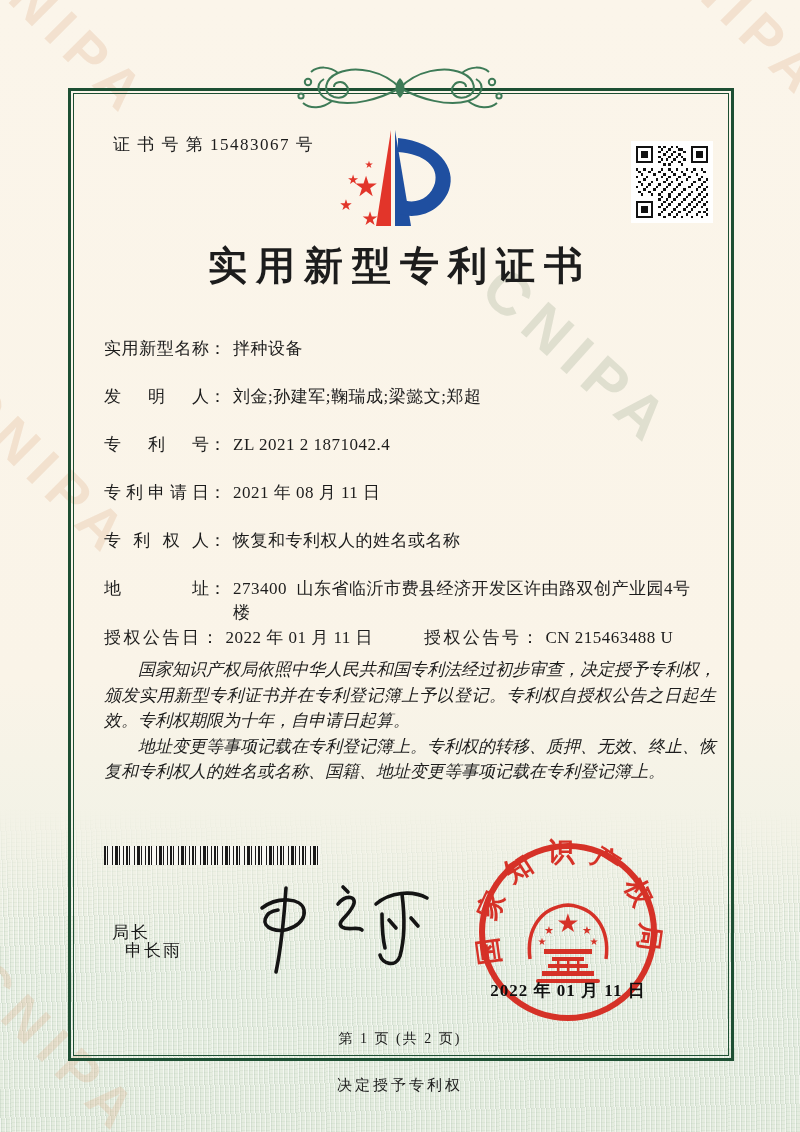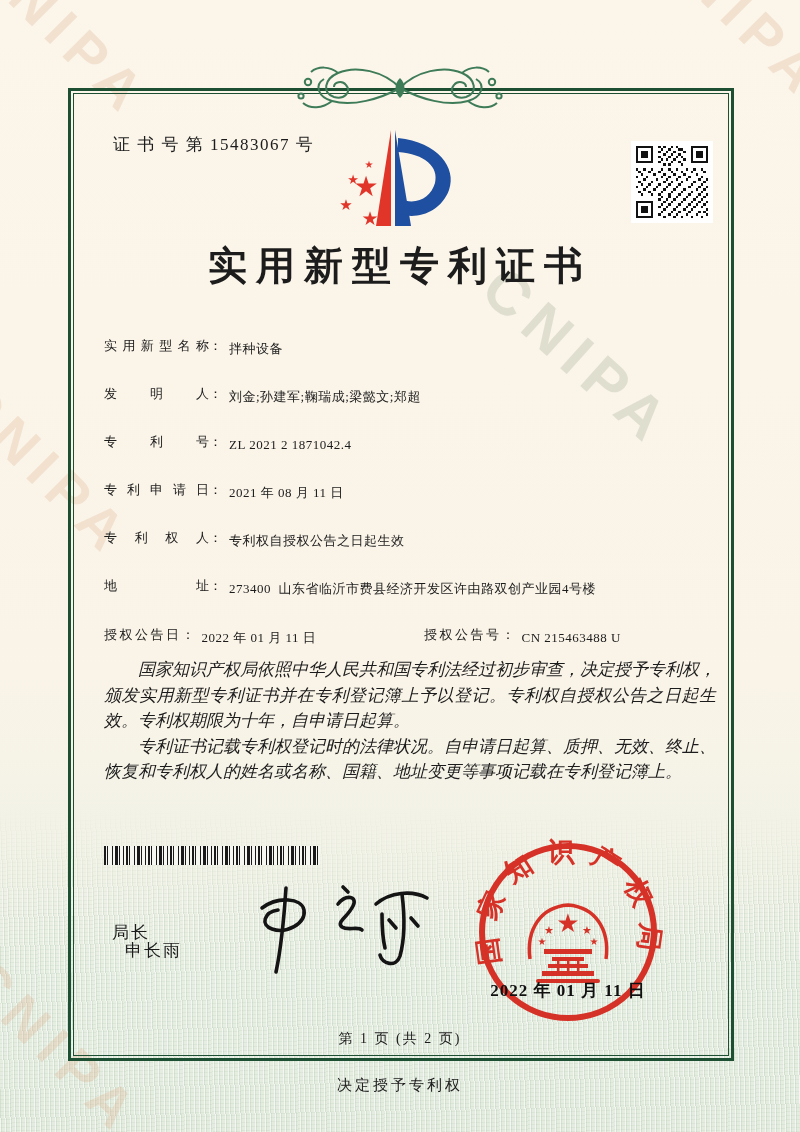--- a/index.html
+++ b/index.html
@@ -19,21 +19,21 @@
   .frame{position:absolute;left:68px;top:88px;width:660px;height:967px;border:3px solid #1d4f33;z-index:1;}
   .frame-inner{position:absolute;inset:2px;border:1px solid #1d4f33;}
   .content{position:absolute;inset:0;z-index:2;}
   .ornament{position:absolute;left:278px;top:58px;width:244px;height:60px;}
   .cert-no{position:absolute;left:98px;top:133px;font-size:17px;letter-spacing:1.5px;margin-left:15px;}
   .logo{position:absolute;left:320px;top:122px;width:160px;height:116px;}
   .qr{position:absolute;left:631px;top:141px;width:82px;height:82px;background:#fff;
     display:flex;align-items:center;justify-content:center;}
   .title{position:absolute;left:0;top:239px;width:100%;text-align:center;
     font-size:39px;font-weight:bold;letter-spacing:9px;}
-  .frow{position:absolute;left:104px;width:616px;font-size:13px;}
+  .frow{position:absolute;left:104px;width:616px;font-size:17px;}
   .flabel{display:inline-block;width:105px;text-align:justify;text-align-last:justify;vertical-align:top;}
   .fcolon{display:inline-block;vertical-align:top;margin-right:7px;}
   .fvalue{display:inline-block;vertical-align:top;max-width:462px;white-space:pre-wrap;
     letter-spacing:.5px;line-height:24px;}
   .glabel{display:inline-block;letter-spacing:2.5px;vertical-align:top;}
   .grant2{position:absolute;left:320px;top:0;}
   .paras{position:absolute;left:104px;top:657px;width:612px;font-size:17px;line-height:25.5px;
     text-align:justify;font-style:italic;}
   .paras p{margin:0;text-indent:2em;font-family:Liberation Serif, serif;}
   .barcode{position:absolute;left:104px;top:846px;width:216px;height:19px;
@@ -123,36 +123,36 @@
     <div class="frow" style="top:385px;">
       <span class="flabel">发明人</span><span class="fcolon">：</span><span class="fvalue">刘金;孙建军;鞠瑞成;梁懿文;郑超</span>
     </div>
     <div class="frow" style="top:433px;">
       <span class="flabel">专利号</span><span class="fcolon">：</span><span class="fvalue">ZL 2021 2 1871042.4</span>
     </div>
     <div class="frow" style="top:481px;">
       <span class="flabel">专利申请日</span><span class="fcolon">：</span><span class="fvalue">2021 年 08 月 11 日</span>
     </div>
     <div class="frow" style="top:529px;">
-      <span class="flabel">专利权人</span><span class="fcolon">：</span><span class="fvalue">专利权自授权公告之日起生效</span>
+      <span class="flabel">专利权人</span><span class="fcolon">：</span><span class="fvalue">恢复和专利权人的姓名或名称</span>
     </div>
     <div class="frow" style="top:577px;">
       <span class="flabel">地址</span><span class="fcolon">：</span><span class="fvalue">273400  山东省临沂市费县经济开发区许由路双创产业园4号楼</span>
     </div>
 
     <div class="frow" style="top:626px;">
       <span class="glabel">授权公告日</span><span class="fcolon">：</span><span class="fvalue">2022 年 01 月 11 日</span>
       <span class="grant2">
         <span class="glabel">授权公告号</span><span class="fcolon">：</span><span class="fvalue">CN 215463488 U</span>
       </span>
     </div>
 
     <div class="paras">
       <p>国家知识产权局依照中华人民共和国专利法经过初步审查，决定授予专利权，颁发实用新型专利证书并在专利登记簿上予以登记。专利权自授权公告之日起生效。专利权期限为十年，自申请日起算。</p>
-      <p>专利证书记载专利权登记时的法律状况。自申请日起算、质押、无效、终止、恢复和专利权人的姓名或名称、国籍、地址变更等事项记载在专利登记簿上。</p>
+      <p>地址变更等事项记载在专利登记簿上。专利权的转移、质押、无效、终止、恢复和专利权人的姓名或名称、国籍、地址变更等事项记载在专利登记簿上。</p>
     </div>
 
     <div class="barcode"></div>
 
     <div class="signer-title">局长</div>
     <div class="signer-name">申长雨</div>
 
     <svg class="signature" viewBox="0 0 212 102">
       <g fill="none" stroke="#141414" stroke-width="3.6" stroke-linecap="round">
         <path d="M60 10 C58 40 56 66 50 94"></path>

